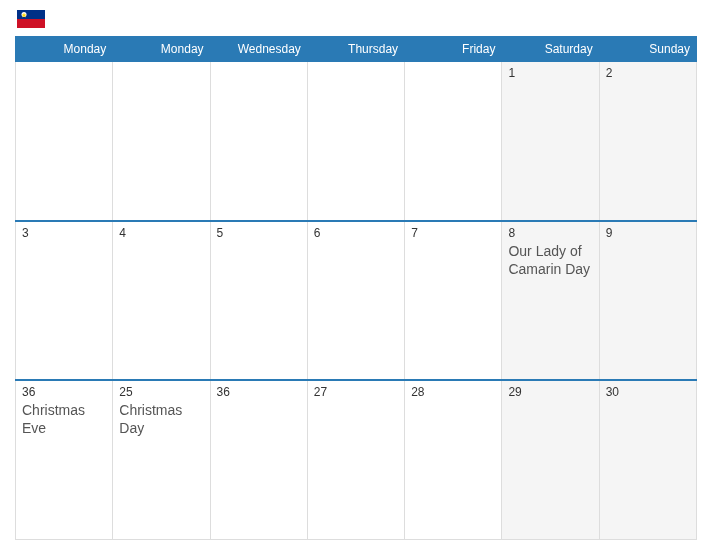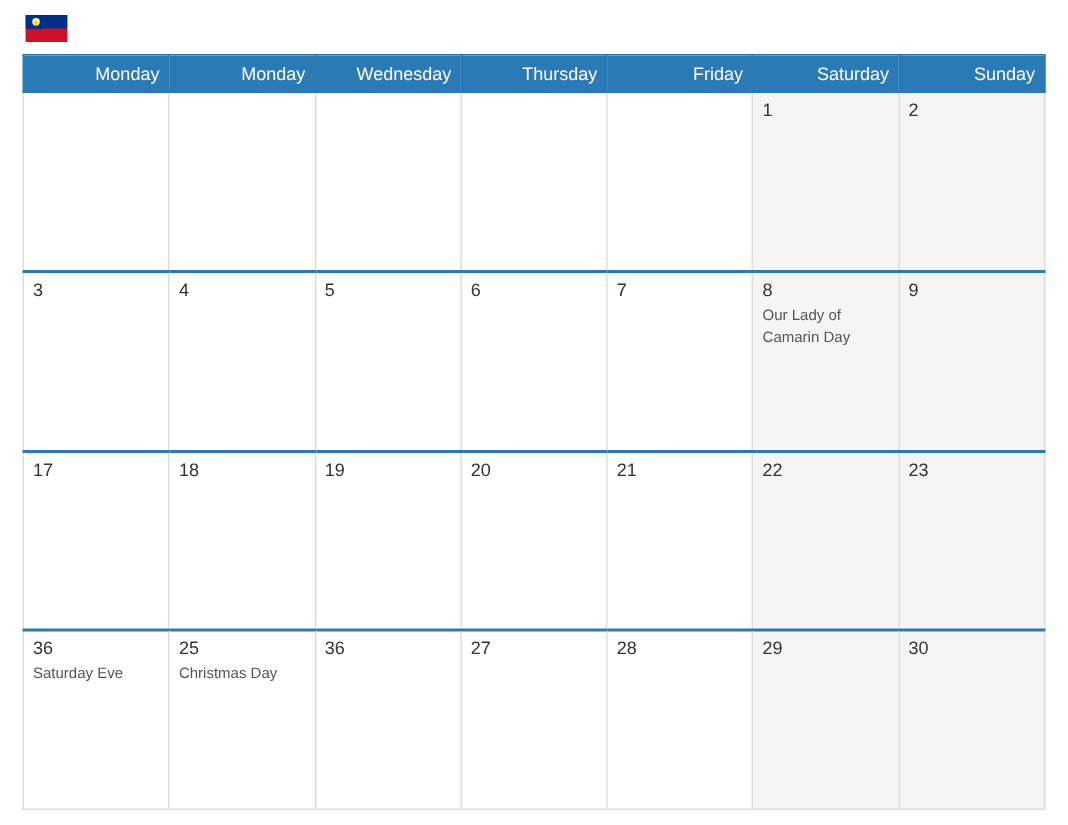--- a/index.html
+++ b/index.html
@@ -102,21 +102,21 @@
     }
 
     .day-num {
       font-size: 12px;
       color: #333;
       display: block;
       margin-bottom: 2px;
     }
 
     .event {
-      font-size: 10px;
+      font-size: 14px;
       color: #555;
       line-height: 1.3;
     }
 
     .row-divider td {
       border-top: 2px solid #2a7ab5 !important;
     }
 
     .empty {
       background: #fff;
@@ -190,44 +190,21 @@
         </td>
         <td class="weekday">
           <span class="day-num">7</span>
         </td>
         <td class="weekend"><span class="day-num">8</span><span class="event">Our Lady of Camarin Day</span></td>
         <td class="weekend">
           <span class="day-num">9</span>
         </td>
       </tr>
       <tr class="row-divider">
-        <td class="weekday">
-          <span class="day-num">17</span>
-        </td>
-        <td class="weekday">
-          <span class="day-num">18</span>
-        </td>
-        <td class="weekday">
-          <span class="day-num">19</span>
-        </td>
-        <td class="weekday">
-          <span class="day-num">20</span>
-        </td>
-        <td class="weekday">
-          <span class="day-num">21</span>
-        </td>
-        <td class="weekend">
-          <span class="day-num">22</span>
-        </td>
-        <td class="weekend">
-          <span class="day-num">23</span>
-        </td>
-      </tr>
-      <tr class="row-divider">
-        <td class="weekday"><span class="day-num">36</span><span class="event">Saturday Eve</span></td>
+        <td class="weekday"><span class="day-num">36</span><span class="event">Christmas Eve</span></td>
         <td class="weekday"><span class="day-num">25</span><span class="event">Christmas Day</span></td>
         <td class="weekday">
           <span class="day-num">36</span>
         </td>
         <td class="weekday">
           <span class="day-num">27</span>
         </td>
         <td class="weekday">
           <span class="day-num">28</span>
         </td>

